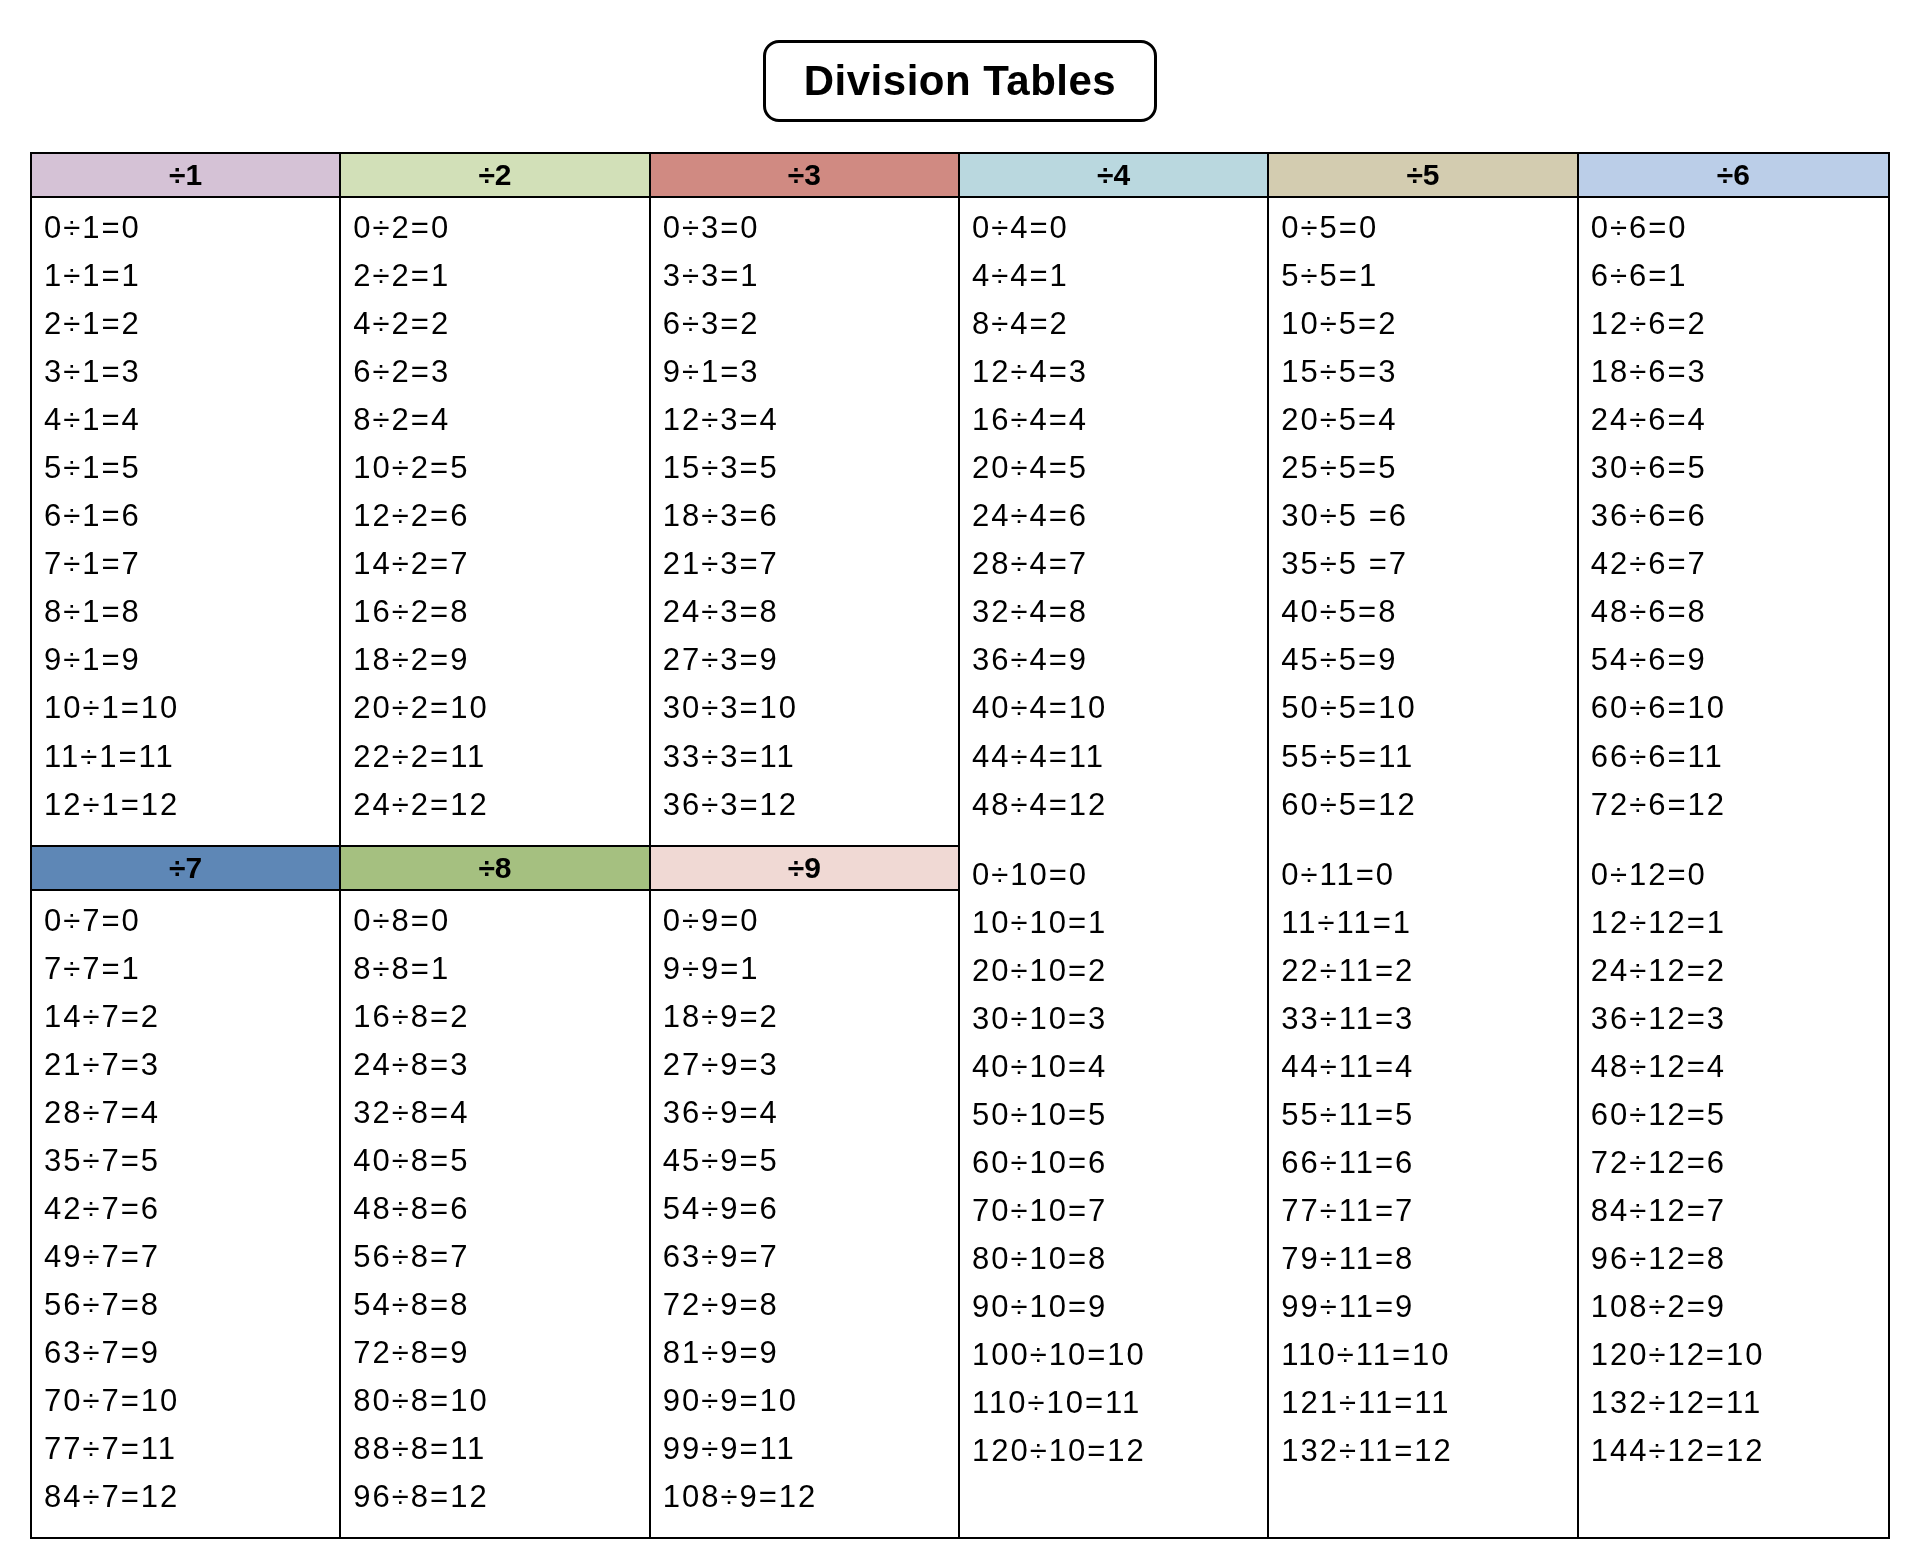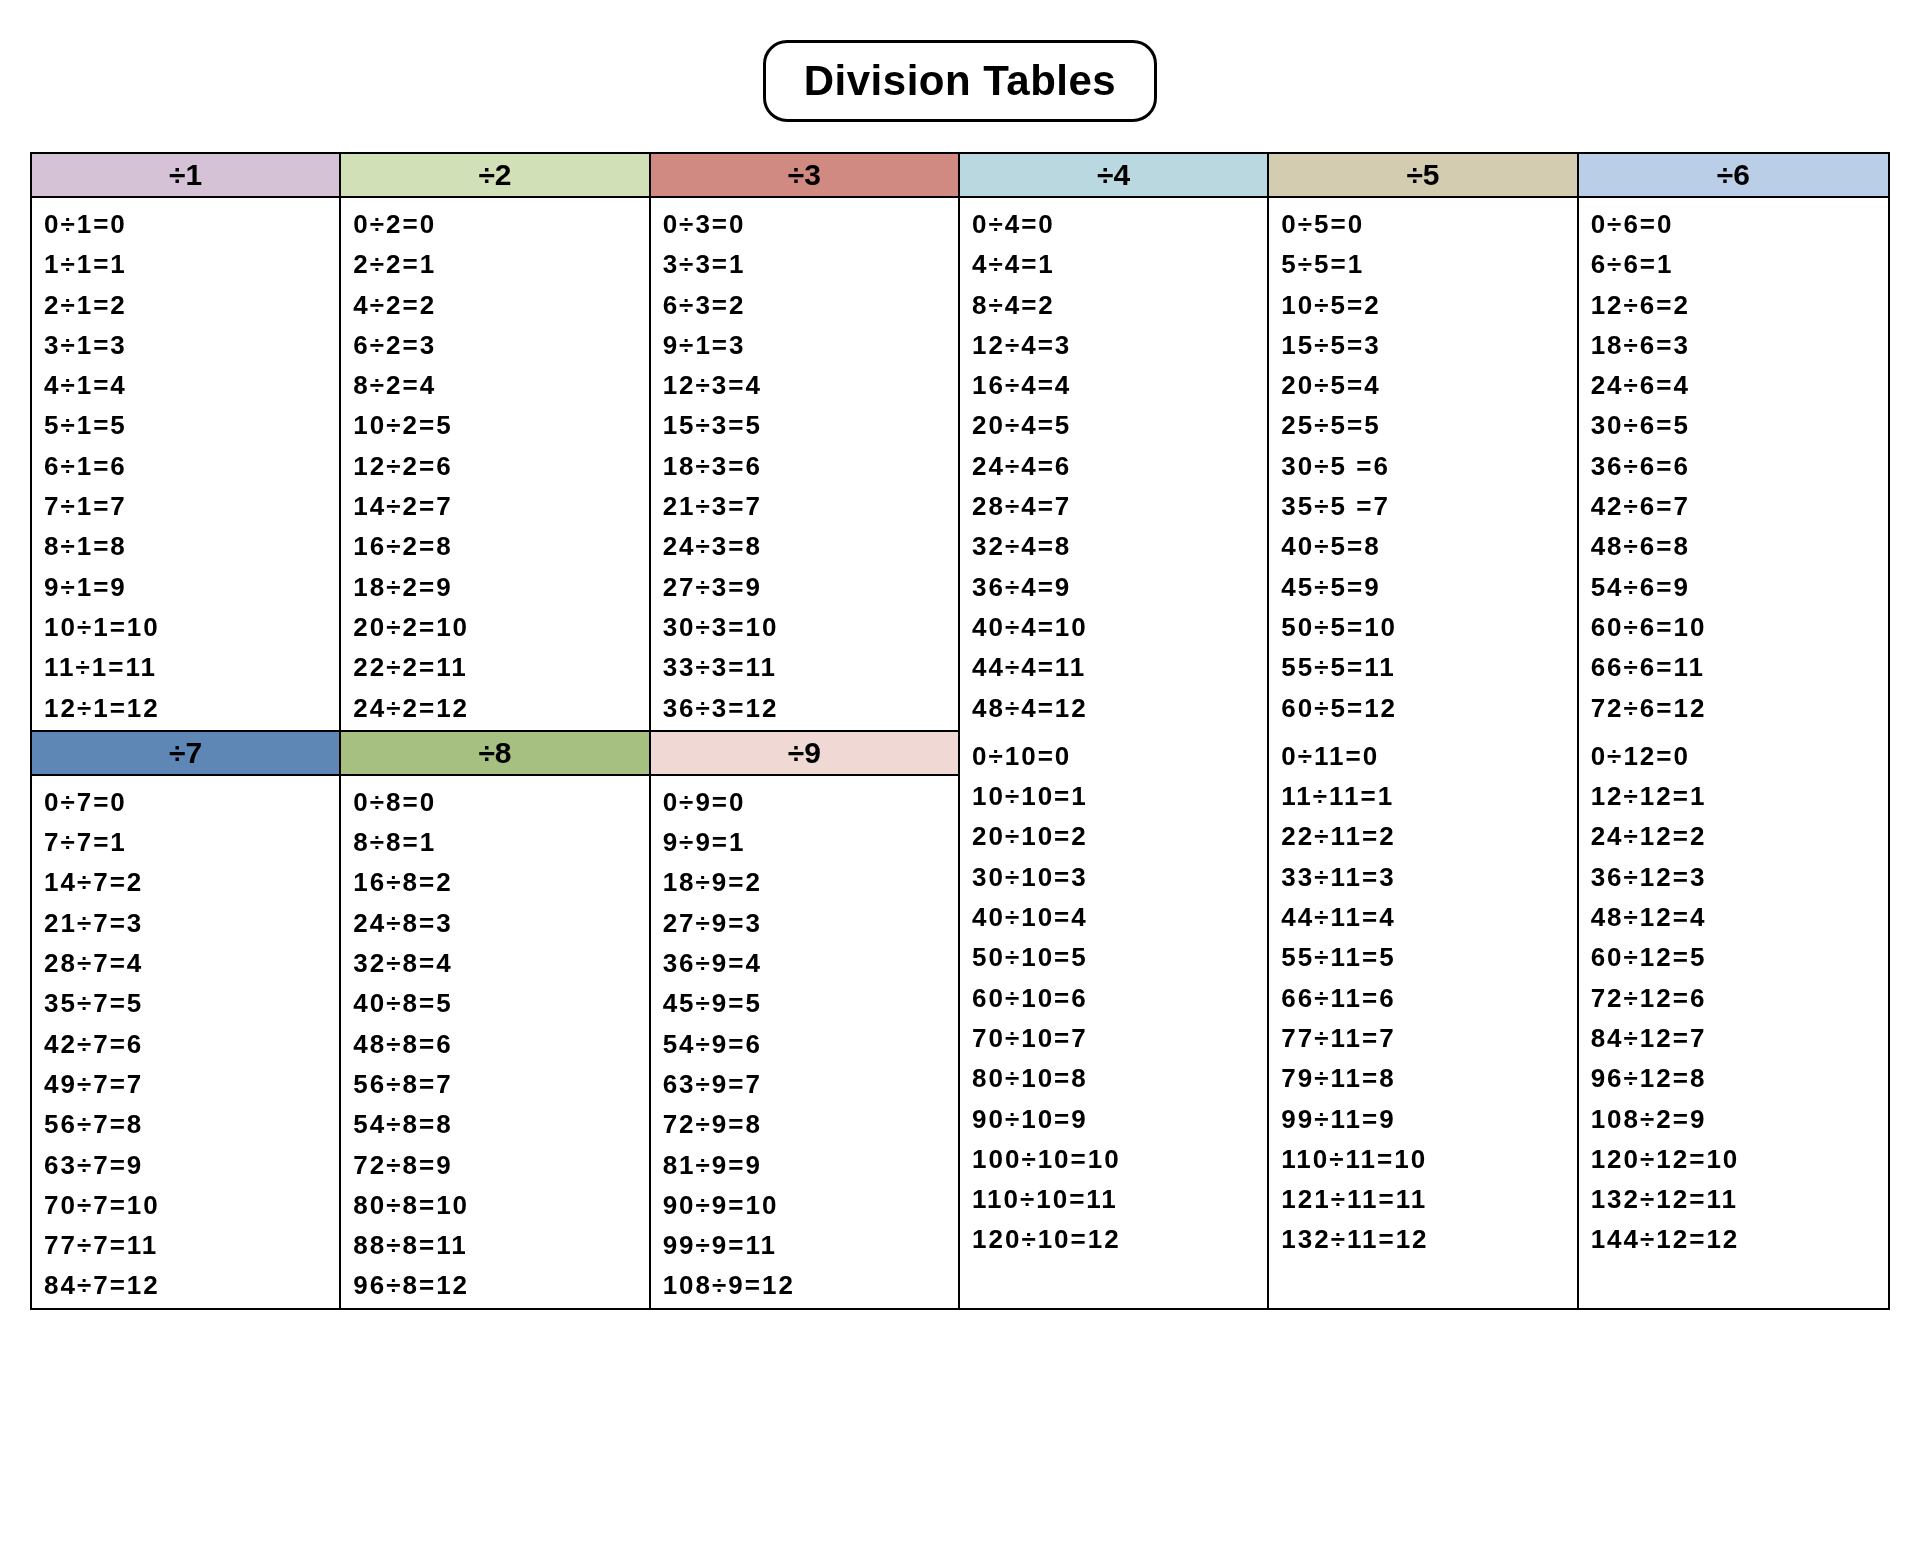--- a/index.html
+++ b/index.html
@@ -9,21 +9,21 @@
     background: #ffffff;
     font-family: Arial, Helvetica, sans-serif;
   }
   .title-wrap {
     display: flex;
     justify-content: center;
     margin-bottom: 30px;
   }
   .title {
     border: 3px solid #000;
-    border-radius: 24px;
+    border-radius: 16px;
     padding: 14px 38px;
     font-size: 42px;
     font-weight: 700;
     letter-spacing: 0.5px;
   }
   .grid {
     display: grid;
     grid-template-columns: repeat(6, 1fr);
     border: 2px solid #000;
   }
@@ -34,23 +34,23 @@
   }
   .col:nth-child(6n) { border-right: none; }
   .hdr {
     text-align: center;
     font-size: 30px;
     font-weight: 700;
     padding: 4px 0;
     border-bottom: 2px solid #000;
   }
   .rows {
-    padding: 6px 12px 2px 12px;
-    font-size: 26px;
-    font-weight: 700;
+    padding: 6px 12px 16px 12px;
+    font-size: 31px;
+    font-weight: 400;
     line-height: 1.55;
     letter-spacing: 2px;
     white-space: nowrap;
   }
   .row2 .hdr { border-top: 2px solid #000; }
   
   .c1  { background:#d5c2d6; }
   .c2  { background:#d2e0b8; }
   .c3  { background:#d08a82; }
   .c4  { background:#bad8df; }

